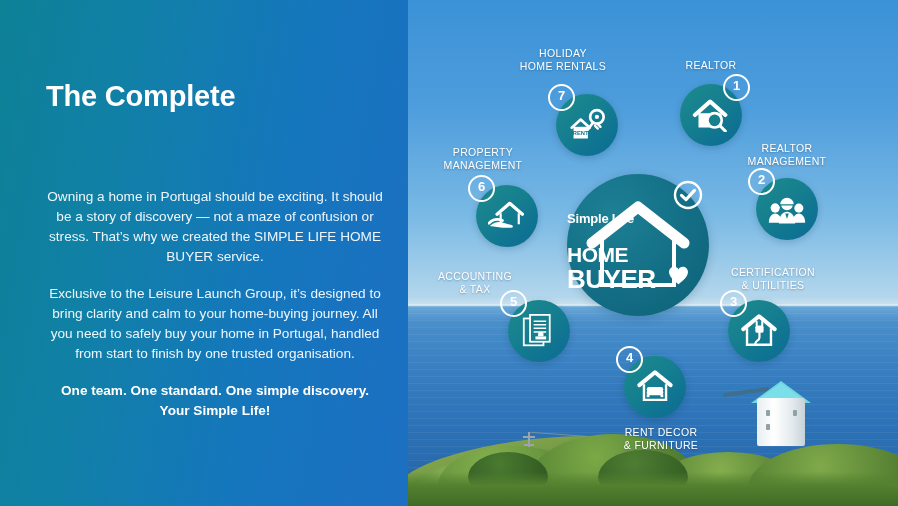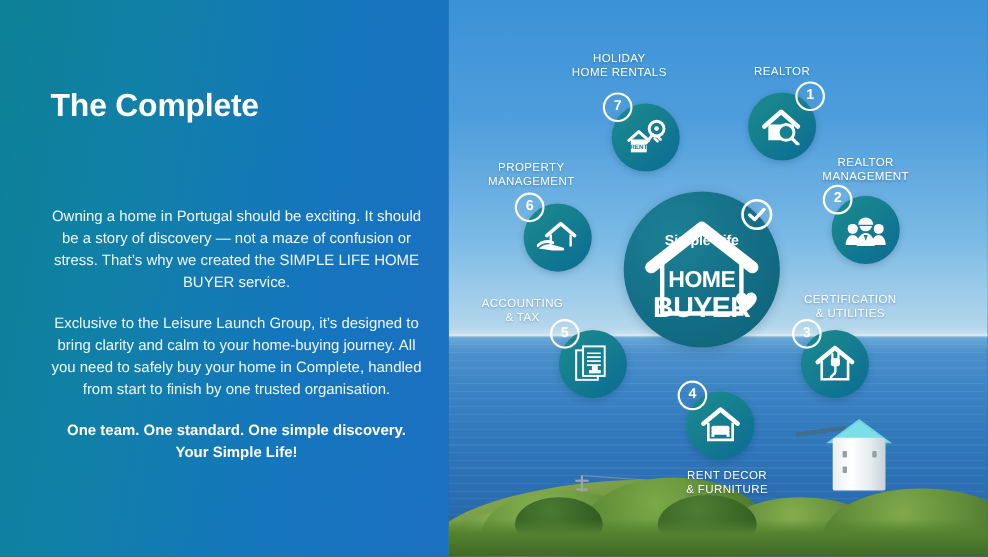--- a/index.html
+++ b/index.html
@@ -120,21 +120,21 @@
     position:absolute;left:159px;top:174px;width:142px;height:142px;border-radius:50%;
     background:radial-gradient(circle at 32% 28%,#1d8094 0%,#136e85 55%,#0d6077 100%);
     box-shadow:0 2px 10px rgba(0,40,60,.22);
   }
   .hub-house{
     position:absolute;left:50%;top:50%;transform:translate(-50%,-50%);
     width:104px;height:92px;
   }
   .hub-text{
     position:absolute;left:50%;top:38px;transform:translateX(-50%);
-    width:100%;text-align:center;color:#ffffff;line-height:1;
+    width:100%;color:#ffffff;line-height:1;
     pointer-events:none;
   }
   .hub-t1{font-size:13px;font-weight:bold;letter-spacing:-0.2px;display:block;}
   .hub-t2{font-size:21px;font-weight:bold;letter-spacing:-0.5px;display:block;margin-top:19px;}
   .hub-t3{font-size:26px;font-weight:bold;letter-spacing:-0.5px;display:block;margin-top:1px;}
   .hub-check{
     position:absolute;right:6px;top:6px;width:30px;height:30px;
   }
 
   .node{position:absolute;width:62px;height:62px;}
@@ -179,21 +179,21 @@
 <div class="slide">
 
   <div class="left-panel">
 
     <div class="headline">
       <span>The Complete</span>
     </div>
 
     <div class="body-copy">
       <p>Owning a home in Portugal should be exciting. It should be a story of discovery — not a maze of confusion or stress. That’s why we created the SIMPLE LIFE HOME BUYER service.</p>
-      <p>Exclusive to the Leisure Launch Group, it’s designed to bring clarity and calm to your home-buying journey. All you need to safely buy your home in Complete, handled from start to finish by one trusted organisation.</p>
+      <p>Exclusive to the Leisure Launch Group, it’s designed to bring clarity and calm to your home-buying journey. All you need to safely buy your home in Portugal, handled from start to finish by one trusted organisation.</p>
       <p class="kicker">One team. One standard. One simple discovery.</p>
       <p class="kicker">Your Simple Life!</p>
     </div>
 
   </div>
 
   <div class="photo">
 
     <div class="sky"></div>
     <div class="sea"></div>

